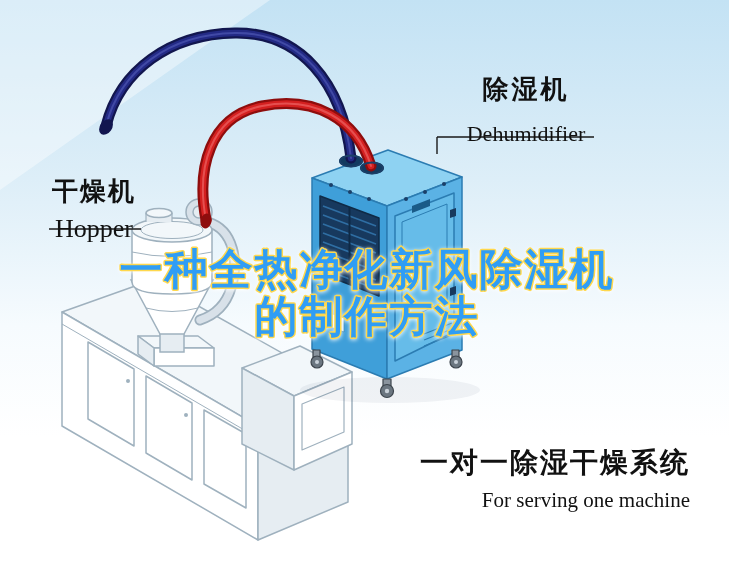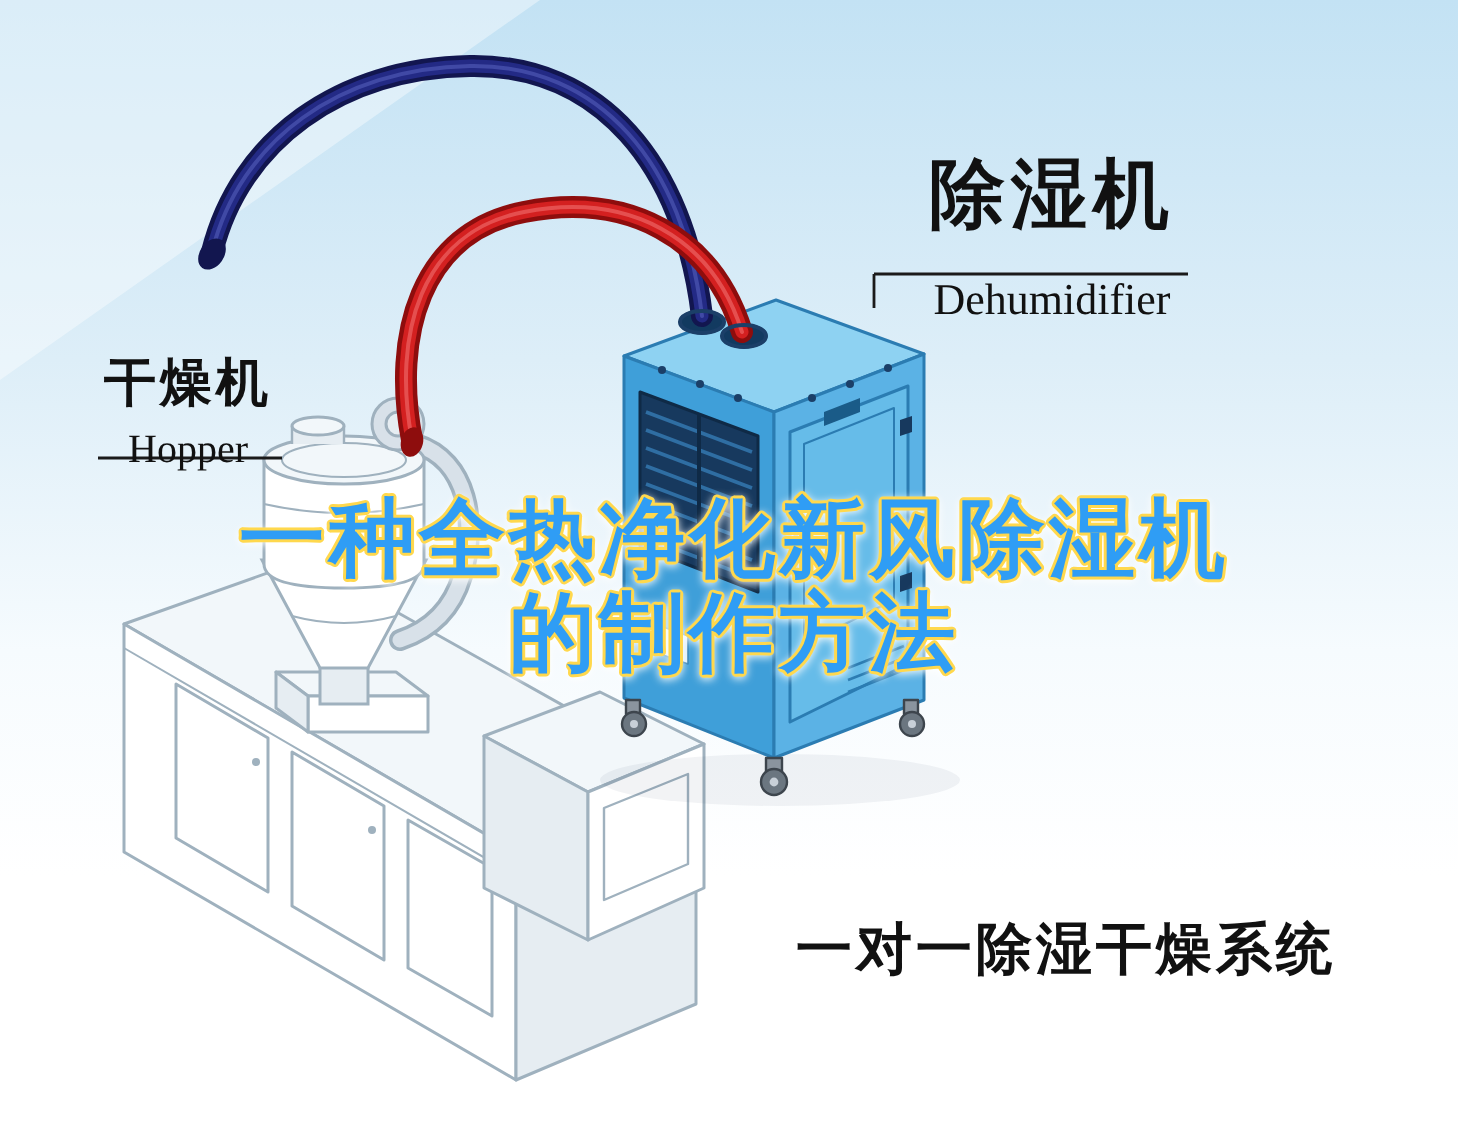--- a/index.html
+++ b/index.html
@@ -6,26 +6,26 @@
   html,body { background:#ffffff; }
   #canvas {
     position:relative; width:729px; height:561px; overflow:hidden;
     font-family:"Liberation Sans", sans-serif; background:#ffffff;
   }
   #scene { position:absolute; left:0; top:0; }
   .label { position:absolute; text-align:center; color:var(--text-color, #111); }
   .label .zh { font-weight:bold; font-family:"Liberation Sans", sans-serif; }
   .label .en { font-family:"Liberation Serif", serif; }
   #label-dehumidifier { left:450px; top:72px; width:152px; }
-  #label-dehumidifier .zh { font-size:38px; letter-spacing:3px; }
+  #label-dehumidifier .zh { font-size:26px; letter-spacing:3px; }
   #label-dehumidifier .en { font-size:22px; margin-top:14px; }
   #label-hopper { left:40px; top:174px; width:108px; }
   #label-hopper .zh { font-size:26px; letter-spacing:2px; }
-  #label-hopper .en { font-size:20px; margin-top:5px;text-align:center; }
-  #caption { position:absolute; left:398px; top:456px; width:292px; text-align:left; color:var(--text-color, #111); }
+  #label-hopper .en { font-size:26px; margin-top:5px;text-align:center; }
+  #caption { position:absolute; left:398px; top:444px; width:292px; text-align:right; color:var(--text-color, #111); }
   #caption .zh { font-size:28px; font-weight:bold; letter-spacing:2px; font-family:"Liberation Sans", sans-serif; }
   #caption .en { font-size:21px; font-family:"Liberation Serif", serif; margin-top:6px; }
 </style>
 </head>
 <body>
 
 <div id="canvas">
 
   <svg id="scene" width="729" height="561" viewBox="0 0 729 561" xmlns="http://www.w3.org/2000/svg">
     <defs>
@@ -161,15 +161,16 @@
     <div class="en">Dehumidifier</div>
   </div>
 
   <div class="label" id="label-hopper">
     <div class="zh">干燥机</div>
     <div class="en">Hopper</div>
   </div>
 
   <div id="caption">
     <div class="zh">一对一除湿干燥系统</div>
+    <div class="en">For serving one machine</div>
   </div>
 
 </div>
 
 </body></html>

